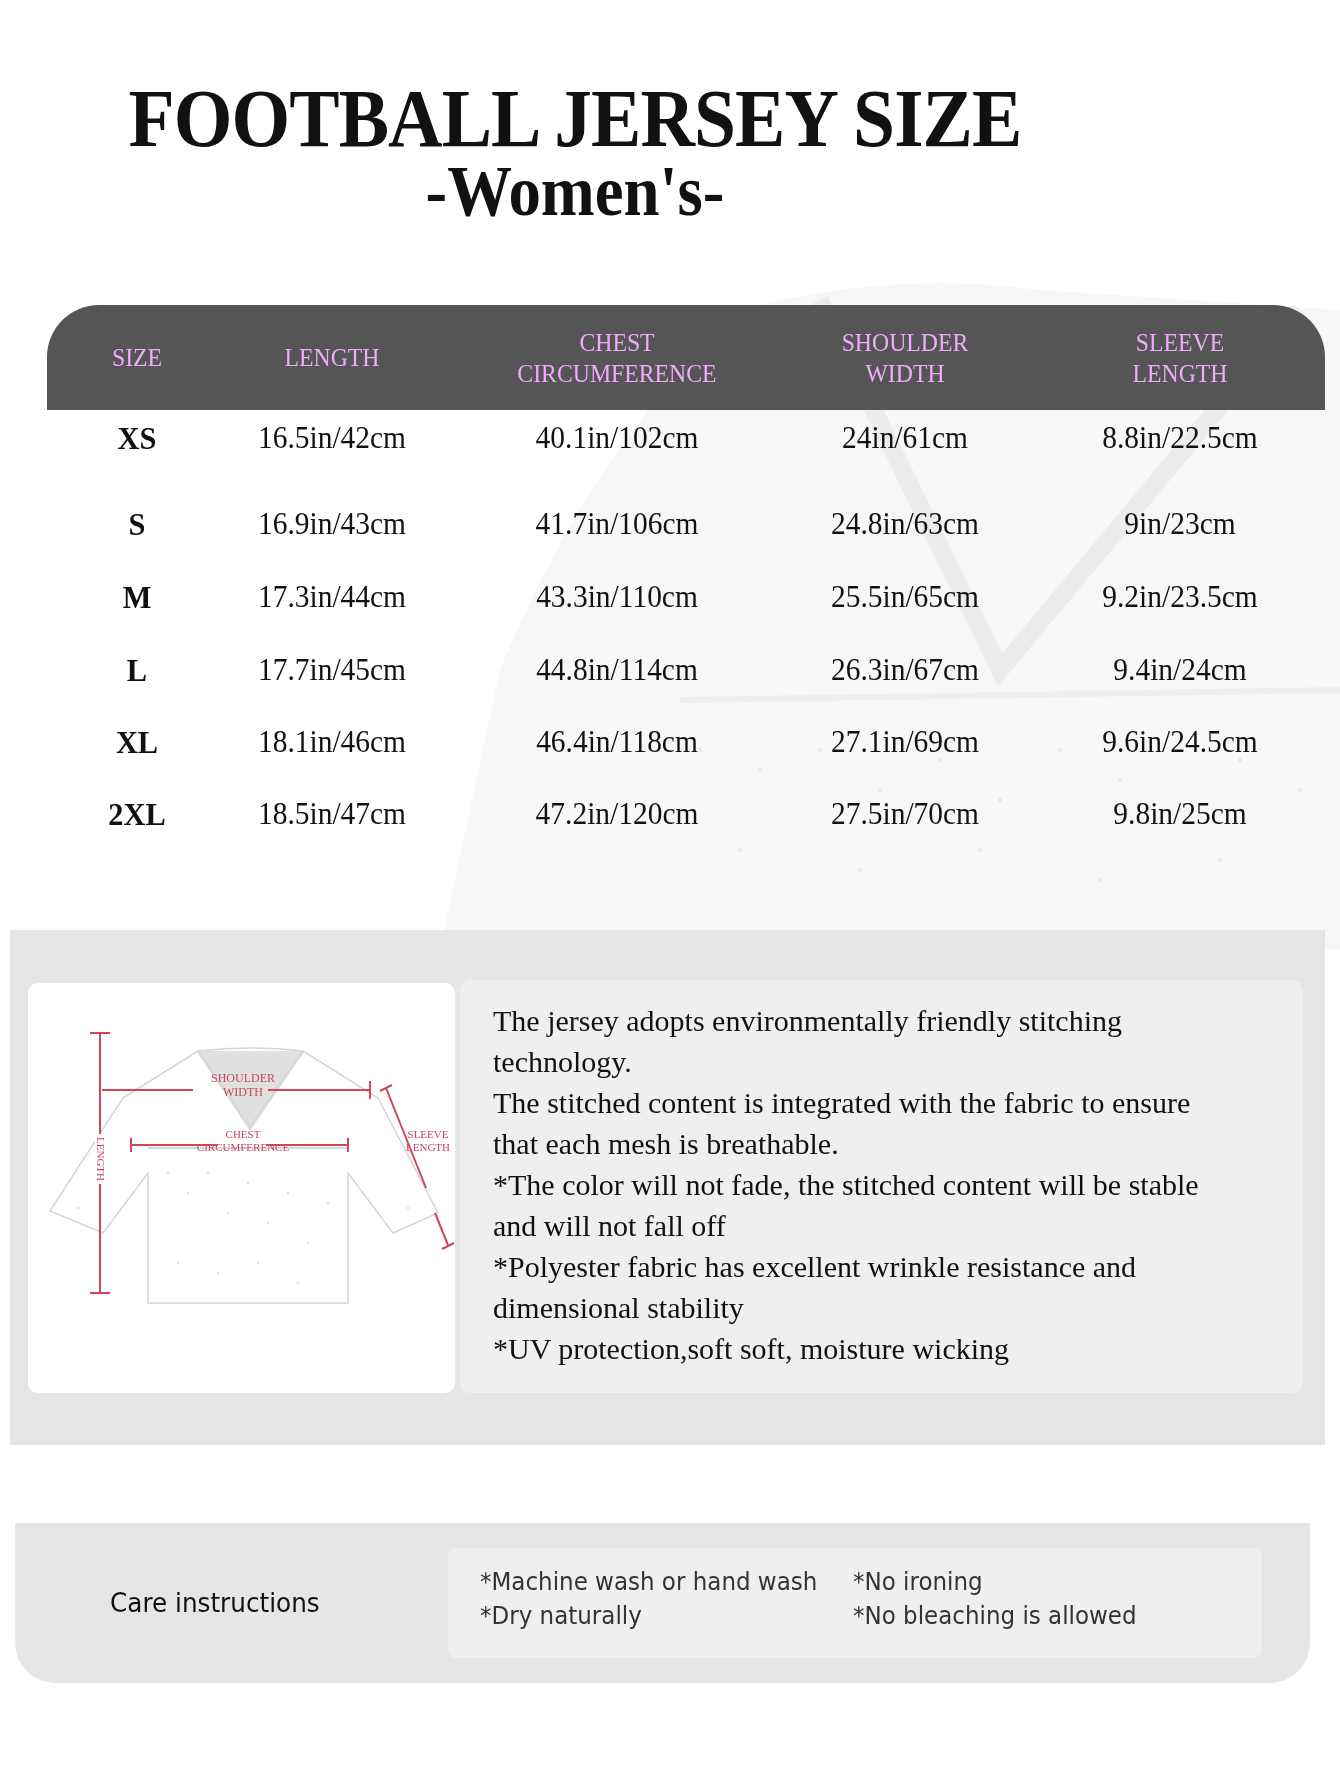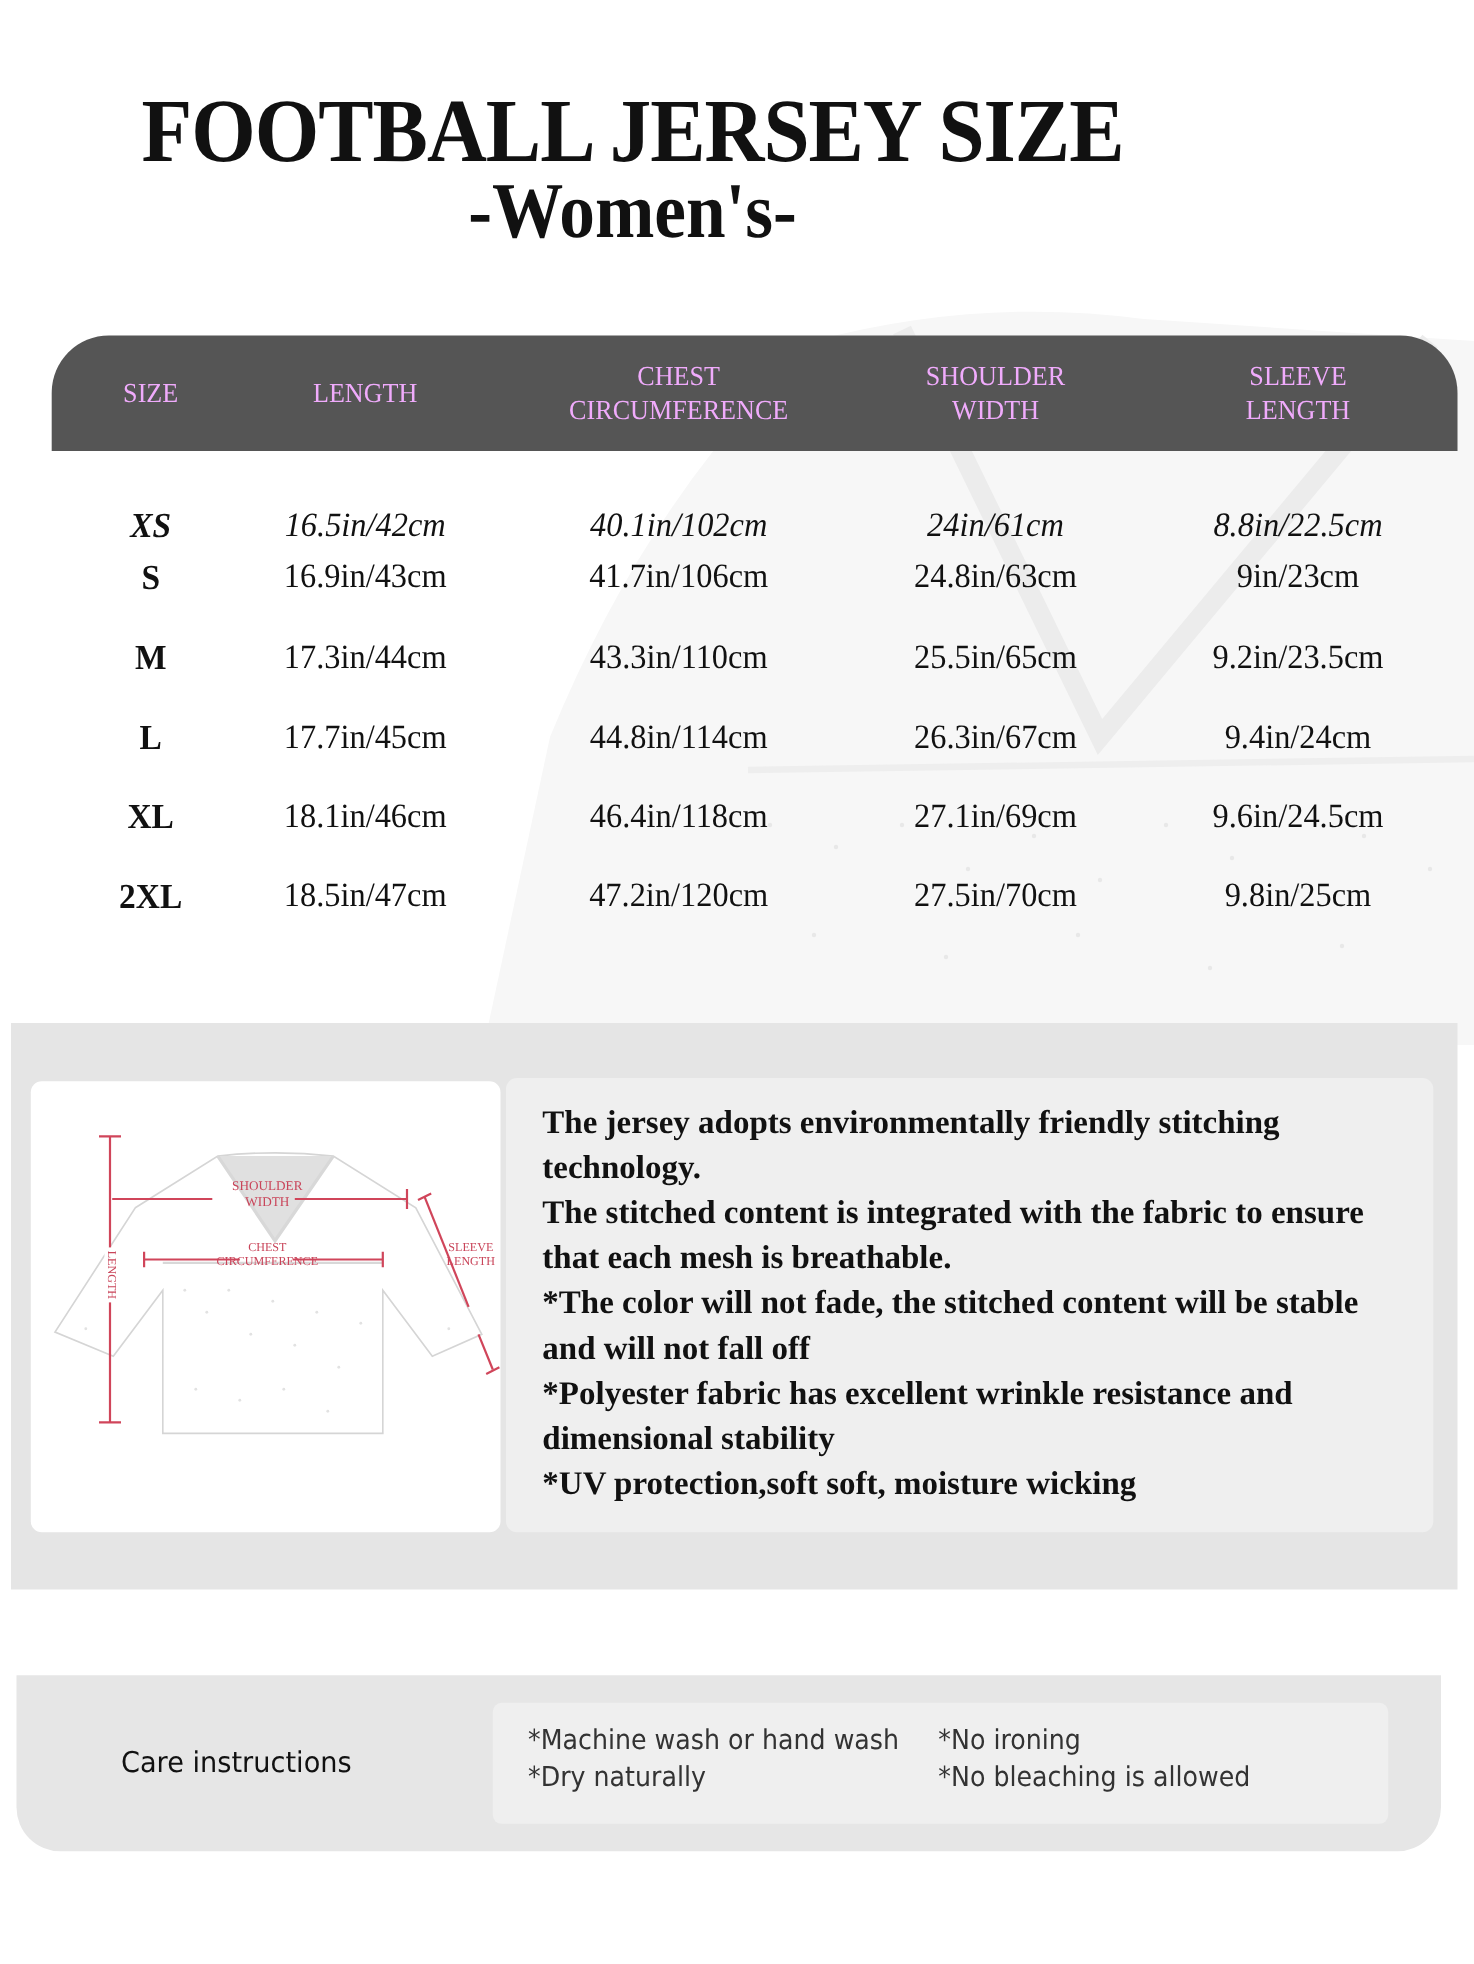--- a/index.html
+++ b/index.html
@@ -20,21 +20,21 @@
 
   .trow { position: absolute; left: 47px; width: 1278px; height: 60px; }
   .td { position: absolute; top: 0; height: 60px; display: flex; align-items: center; justify-content: center;
     font-size: 31px; color: #111; transform: scaleX(0.95); }
   .td.size { font-weight: bold; font-size: 32px; }
 
   .info { position: absolute; left: 10px; top: 930px; width: 1315px; height: 515px; background: #e5e5e5; }
   .img-card { position: absolute; left: 18px; top: 53px; width: 427px; height: 410px; background: #fff; border-radius: 10px; }
   .txt-card { position: absolute; left: 450px; top: 50px; width: 843px; height: 413px; background: #efefef; border-radius: 10px; }
   .txt-body { position: absolute; left: 33px; top: 20px; width: 800px; font-size: 30px; line-height: 41px; color: #111; }
-  .txt-body p { margin: 0; font-weight: bold; }
+  .txt-body p { margin: 0; }
 
   .care { position: absolute; left: 15px; top: 1523px; width: 1295px; height: 160px; background: #e6e6e6;
     border-radius: 0 0 40px 40px; }
   .care-label { position: absolute; left: 95px; top: 0; height: 160px; display: flex; align-items: center;
     font-family: "DejaVu Sans", sans-serif; font-size: 26px; color: #111; transform: scaleX(0.95); transform-origin: left; }
   .care-box { position: absolute; left: 433px; top: 25px; width: 814px; height: 110px; background: #efefef; border-radius: 8px; }
   .care-col { position: absolute; top: 17px; font-family: "DejaVu Sans", sans-serif; font-size: 25px; line-height: 34px;
     color: #333; transform: scaleX(0.92); transform-origin: left; white-space: nowrap; }
 </style>
 </head>
@@ -81,21 +81,21 @@
   <div class="th" style="left:738px;width:240px;flex-direction:column;">
     <span>SHOULDER</span>
     <span>WIDTH</span>
   </div>
   <div class="th" style="left:1013px;width:240px;flex-direction:column;">
     <span>SLEEVE</span>
     <span>LENGTH</span>
   </div>
 </div>
 
-<div class="trow" style="top:447px;font-style:italic;">
+<div class="trow" style="top:408px;">
   <div class="td size" style="left:40px;width:100px;">XS</div>
   <div class="td" style="left:180px;width:210px;">16.5in/42cm</div>
   <div class="td" style="left:420px;width:300px;">40.1in/102cm</div>
   <div class="td" style="left:738px;width:240px;">24in/61cm</div>
   <div class="td" style="left:1013px;width:240px;">8.8in/22.5cm</div>
 </div>
 <div class="trow" style="top:494px;">
   <div class="td size" style="left:40px;width:100px;">S</div>
   <div class="td" style="left:180px;width:210px;">16.9in/43cm</div>
   <div class="td" style="left:420px;width:300px;">41.7in/106cm</div>

